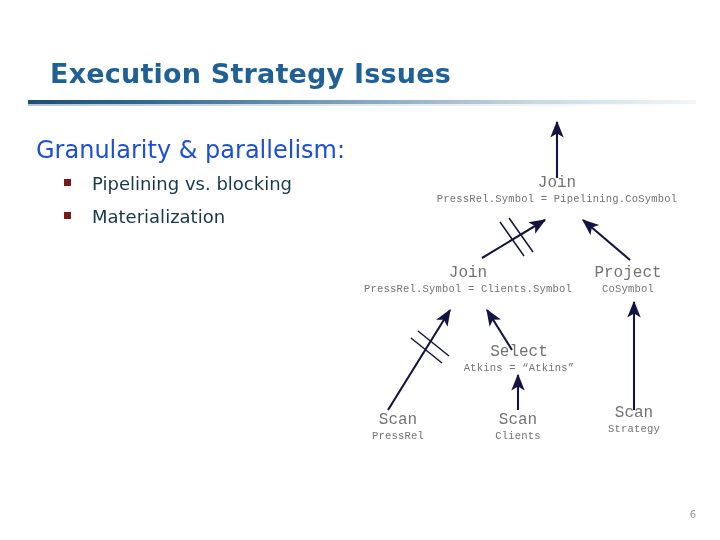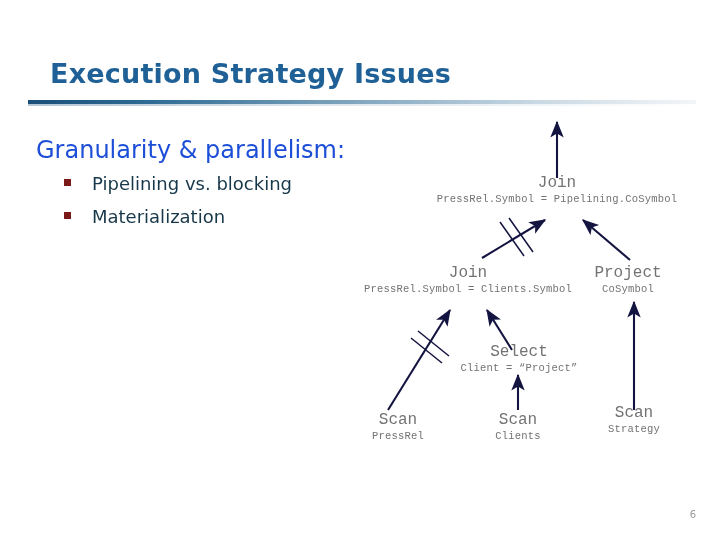--- a/index.html
+++ b/index.html
@@ -191,21 +191,21 @@
       <div class="node-arg">PressRel.Symbol = Clients.Symbol</div>
     </div>
 
     <div class="node n-pos" style="left:288px; top:154px;">
       <div class="node-op">Project</div>
       <div class="node-arg">CoSymbol</div>
     </div>
 
     <div class="node n-pos" style="left:179px; top:233px;">
       <div class="node-op">Select</div>
-      <div class="node-arg">Client = “Project”</div>
+      <div class="node-arg">Atkins = “Atkins”</div>
     </div>
 
     <div class="node n-pos" style="left:58px; top:301px;">
       <div class="node-op">Scan</div>
       <div class="node-arg">PressRel</div>
     </div>
 
     <div class="node n-pos" style="left:178px; top:301px;">
       <div class="node-op">Scan</div>
       <div class="node-arg">Clients</div>

